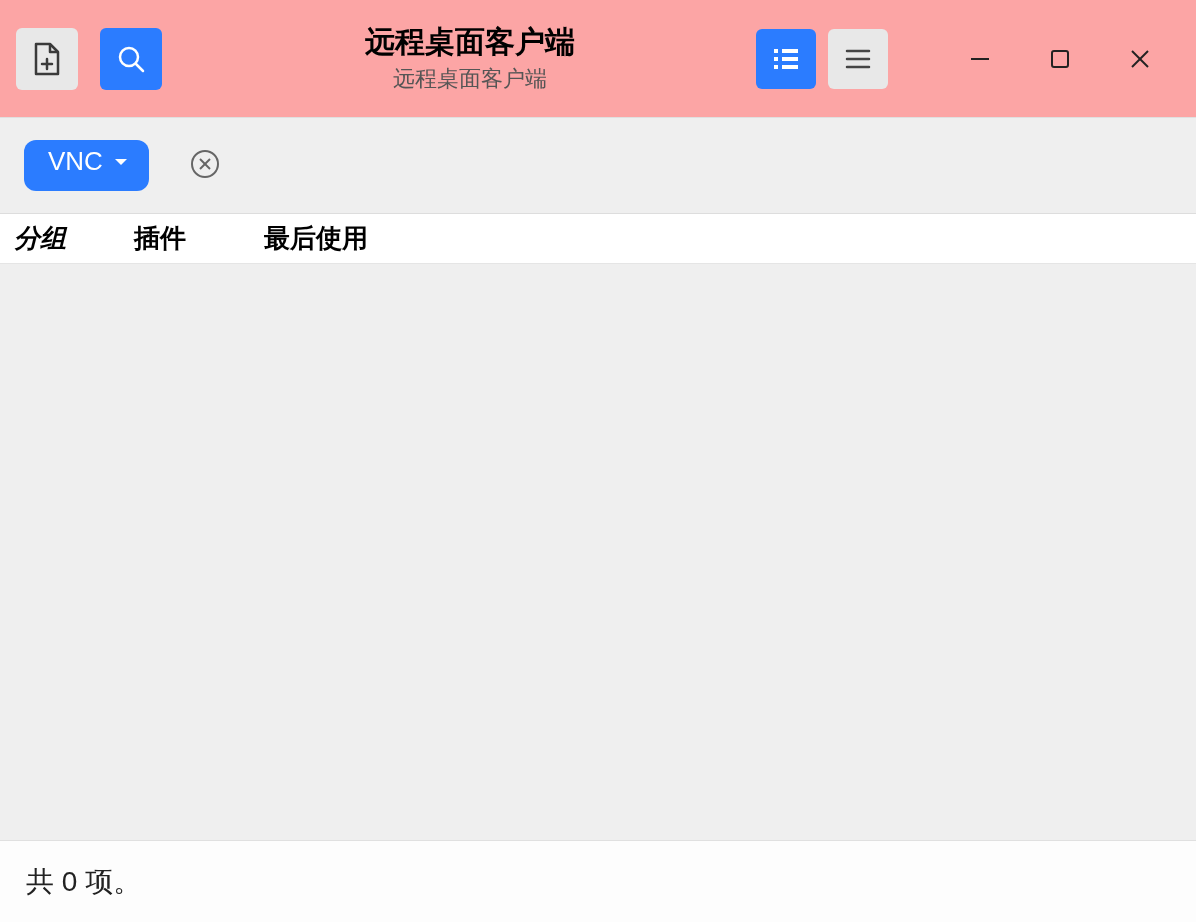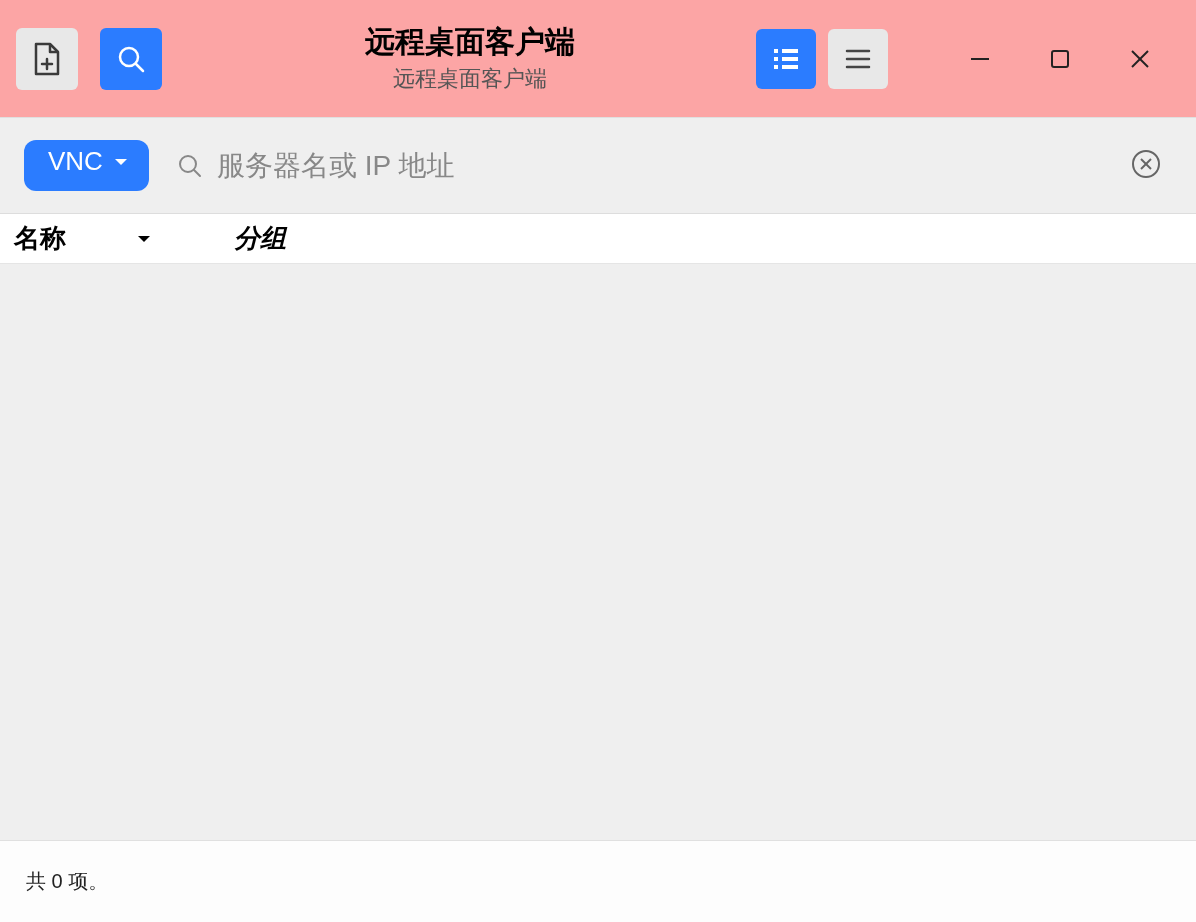--- a/index.html
+++ b/index.html
@@ -202,21 +202,21 @@
     .statusbar {
       height: 82px;
       background: #fdfdfd;
       border-top: 1px solid #e0e0e0;
       display: flex;
       align-items: center;
       padding: 0 26px;
     }
     
     .status-text {
-      font-size: 20px;
+      font-size: 28px;
       color: #222;
     }
     
     svg { display: block; }
   </style>
 </head>
 <body>
 
 <div class="titlebar">
 
@@ -301,53 +301,42 @@
 
   <div class="protocol-btn">
     <span>VNC</span>
     <span class="caret">
       <svg width="16" height="10" viewBox="0 0 16 10">
         <path d="M2 2 L8 8 L14 2 Z" fill="#fff"></path>
       </svg>
     </span>
   </div>
 
-  <div class="search-field">
-    <span class="search-icon-wrap">
-      <svg width="26" height="26" viewBox="0 0 26 26">
-        <circle cx="11" cy="11" r="8" fill="none" stroke="#888" stroke-width="2"></circle>
-        <line x1="17" y1="17" x2="23" y2="23" stroke="#888" stroke-width="2" stroke-linecap="round"></line>
-      </svg>
-    </span>
-    <input class="search-input" type="text" placeholder="服务器名或 IP 地址" style="">
-  </div>
 
   <div class="clear-btn">
     <span>
       <svg width="32" height="32" viewBox="0 0 32 32">
         <circle cx="16" cy="16" r="13" fill="none" stroke="#666" stroke-width="2"></circle>
         <line x1="11" y1="11" x2="21" y2="21" stroke="#666" stroke-width="2"></line>
         <line x1="21" y1="11" x2="11" y2="21" stroke="#666" stroke-width="2"></line>
       </svg>
     </span>
   </div>
 
 </div>
 
 <div class="table-header">
-  <div class="col-header col-name">
-    <span>名称</span>
-    <span class="sort-caret">
-      <svg width="16" height="10" viewBox="0 0 16 10">
-        <path d="M2 2 L8 8 L14 2 Z" fill="#000"></path>
-      </svg>
-    </span>
-  </div>
   <div class="col-header col-group">
     <span>分组</span>
+  </div>
+  <div class="col-header col-plugin">
+    <span>插件</span>
+  </div>
+  <div class="col-header col-last">
+    <span>最后使用</span>
   </div>
 </div>
 
 <div class="content"></div>
 
 <div class="statusbar">
   <span class="status-text">共 0 项。</span>
 </div>
 
 </body></html>

